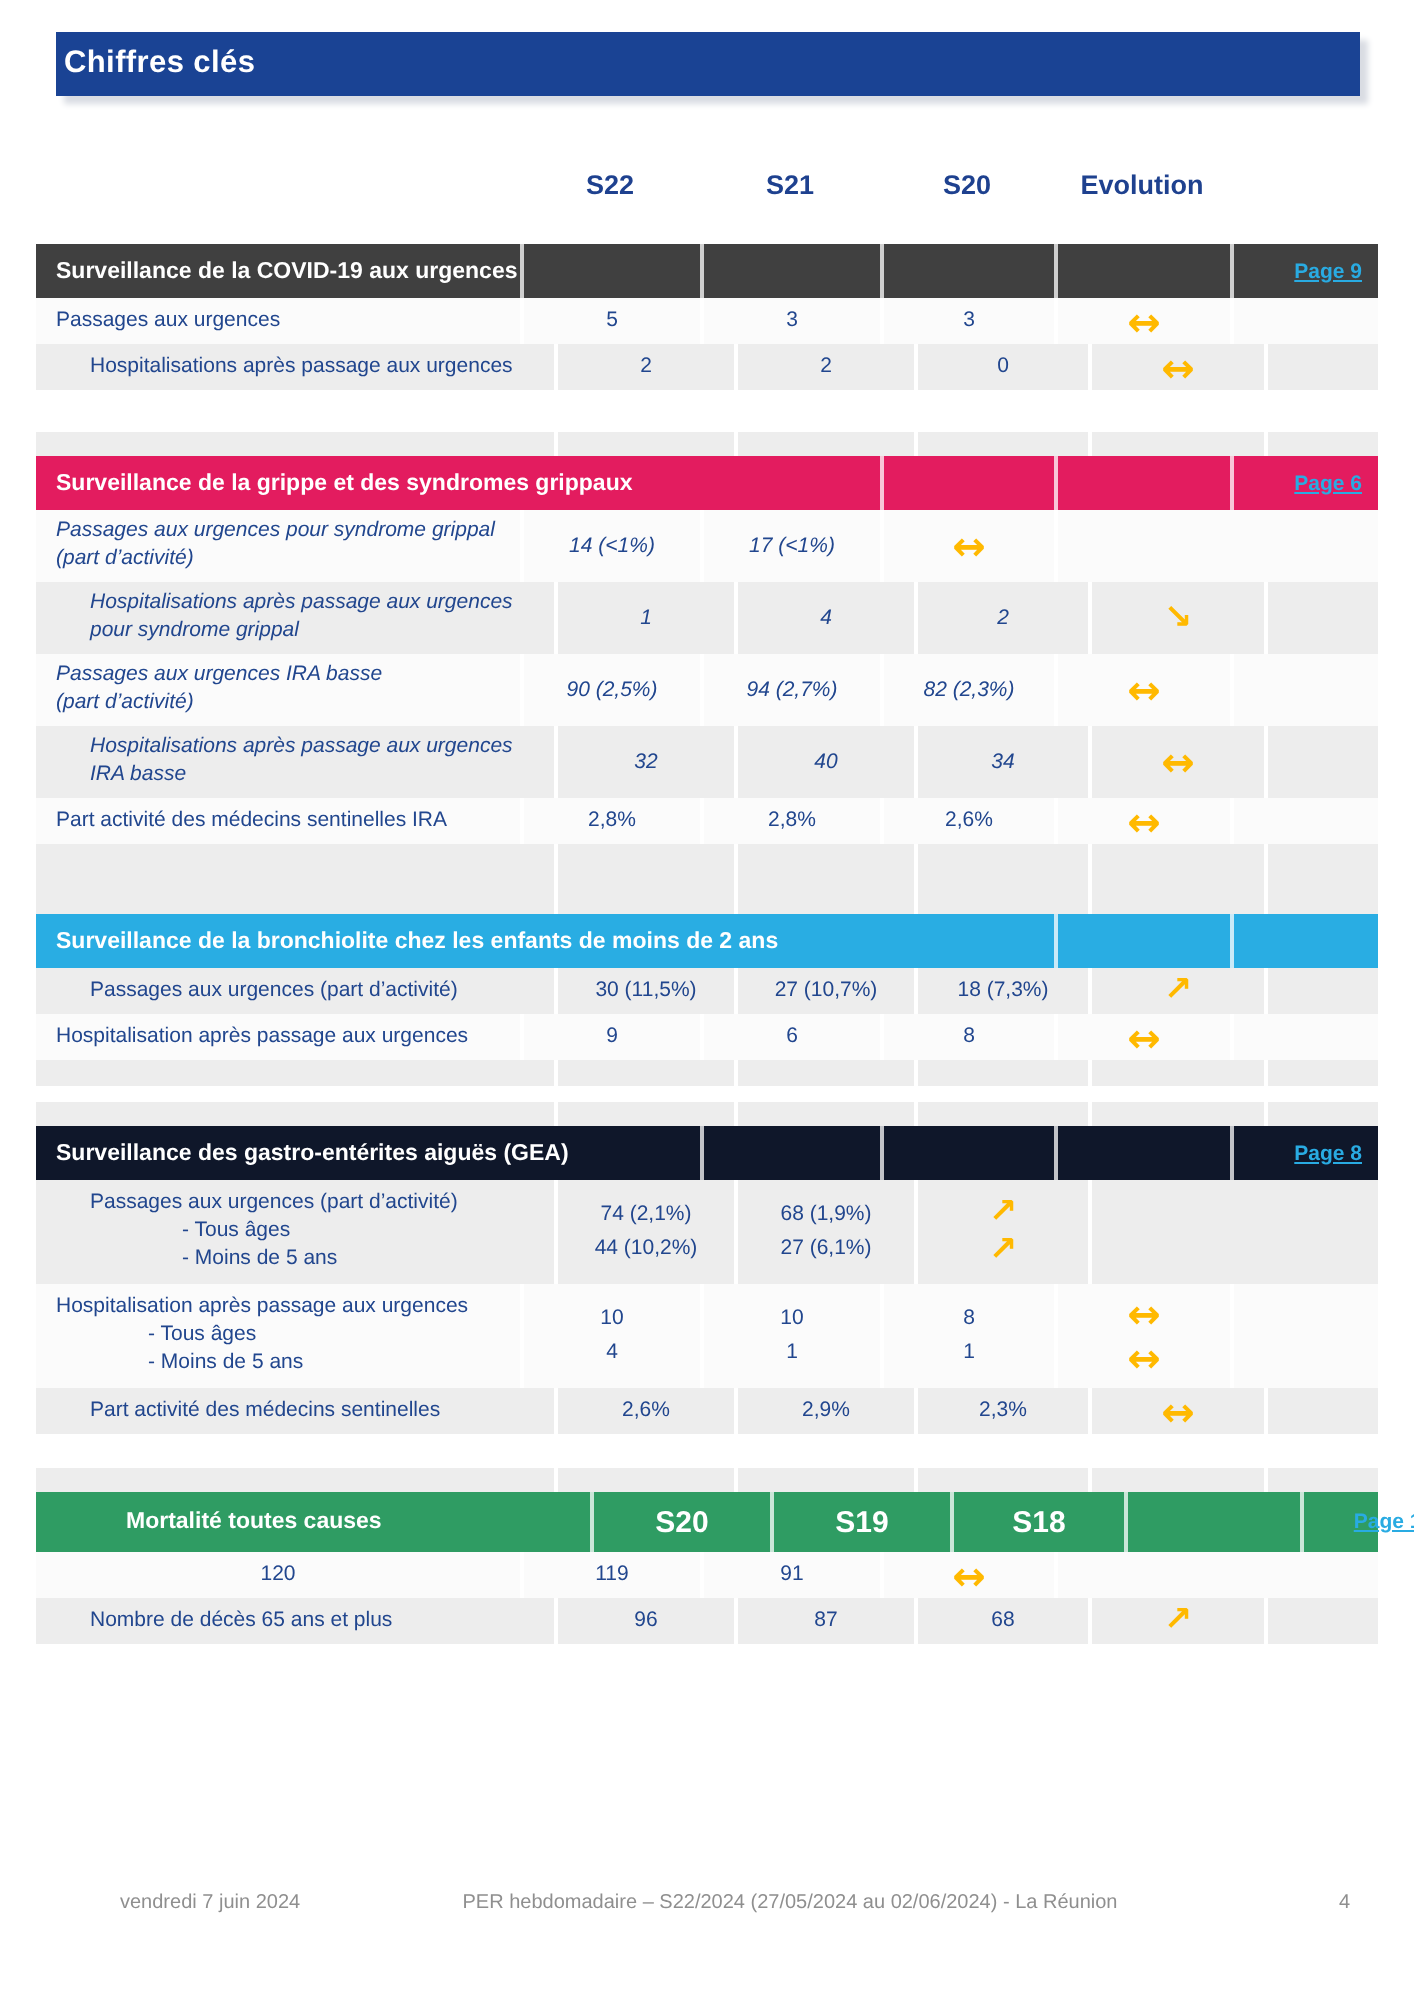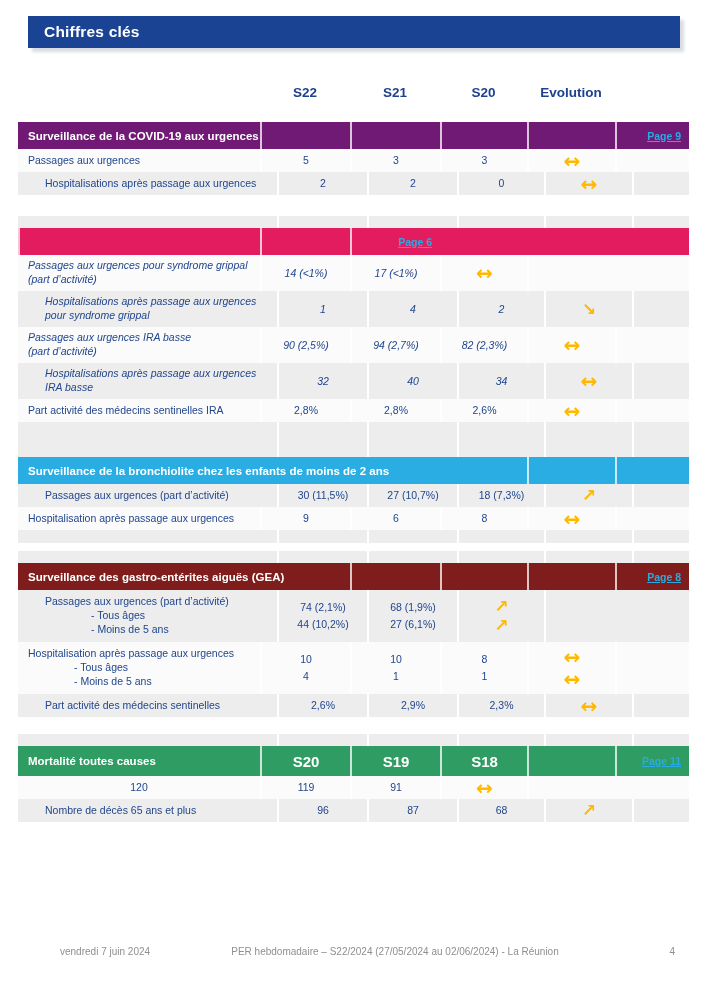--- a/index.html
+++ b/index.html
@@ -2,37 +2,37 @@
 <html><head>
 <meta charset="utf-8">
 <style>
   html,body{margin:0;padding:0;background:#fff;}
   .page{position:relative;width:707px;height:1000px;background:#ffffff;overflow:hidden;
         font-family:"Liberation Sans",sans-serif;color:#21468e;}
 
   
   .banner{position:absolute;left:28px;top:16px;width:652px;height:32px;background:#1a4394;
           box-shadow:4px 4px 3px #d9dce3;display:flex;align-items:center;}
-  .banner span{color:#ffffff;font-weight:bold;font-size:15.5px;padding-left:16px;letter-spacing:.2px;}
+  .banner span{color:#ffffff;font-weight:bold;font-size:15.5px;padding-left:4px;letter-spacing:.2px;}
 
   
   .colhead{position:absolute;left:18px;top:85px;width:671px;display:grid;
            grid-template-columns:242px 90px 90px 87px 88px 74px;}
   .colhead div{text-align:center;font-weight:bold;font-size:13.5px;color:#1e418f;}
 
   
   .tbl{position:absolute;left:18px;top:122px;width:671px;}
   .grid6{display:grid;grid-template-columns:242px 90px 90px 87px 88px 74px;}
   .strip{height:12px;}
   .strip>div{border-left:2px solid #fff;}
   .strip>div:first-child{border-left:none;}
   .gapper{background:#fff;}
 
   .sec-head{height:27px;align-items:center;}
-  .sec-head.tall{height:30px;}
+  .sec-head.tall{height:30px;padding-left:35px;}
   .sec-head .t{color:#fff;font-weight:bold;font-size:11.5px;padding-left:10px;white-space:nowrap;}
   .sec-head .c{border-left:2px solid rgba(255,255,255,.75);height:100%;display:flex;
                align-items:center;justify-content:center;}
   .sec-head .wk{color:#fff;font-weight:bold;font-size:15px;}
   .pagelink{color:#29ABE2;font-weight:bold;font-size:10.5px;text-decoration:underline;
             width:100%;text-align:right;padding-right:8px;box-sizing:border-box;cursor:pointer;}
 
   .row{align-items:center;}
   .row.l1{height:23px;}
   .row.l2{height:36px;font-style:italic;}
@@ -70,21 +70,21 @@
   <div class="colhead">
     <div></div>
     <div>S22</div>
     <div>S21</div>
     <div>S20</div>
     <div>Evolution</div>
     <div></div>
   </div>
 
   <div class="tbl" id="table">
-      <div class="grid6 sec-head" style="background: #701a75;">
+      <div class="grid6 sec-head" style="background: #404040;">
         <span class="t" style="grid-column: 1 / span 1;">Surveillance de la COVID-19 aux urgences</span>
         <div class="c"></div>
         <div class="c"></div>
         <div class="c"></div>
         <div class="c"></div>
         <div class="c">
           <span class="pagelink">Page 9</span>
         </div>
       </div>
       <div class="grid6 row l1 light">
@@ -134,20 +134,21 @@
       <div class="gapper" style="height: 7px;"></div>
       <div class="grid6 strip dark" style="height: 12px;">
         <div></div>
         <div></div>
         <div></div>
         <div></div>
         <div></div>
         <div></div>
       </div>
       <div class="grid6 sec-head" style="background: rgb(227, 28, 95);">
+        <span class="t" style="grid-column: 1 / span 3;">Surveillance de la grippe et des syndromes grippaux</span>
         <div class="c"></div>
         <div class="c"></div>
         <div class="c">
           <span class="pagelink">Page 6</span>
         </div>
       </div>
       <div class="grid6 row l2 light">
         <div class="lab">
           <div>Passages aux urgences pour syndrome grippal</div>
           <div>(part d’activité)</div>
@@ -305,21 +306,21 @@
       </div>
       <div class="gapper" style="height: 8px;"></div>
       <div class="grid6 strip dark" style="height: 12px;">
         <div></div>
         <div></div>
         <div></div>
         <div></div>
         <div></div>
         <div></div>
       </div>
-      <div class="grid6 sec-head" style="background: #7f1d1d;">
+      <div class="grid6 sec-head" style="background: #0f172a;">
         <span class="t" style="grid-column: 1 / span 2;">Surveillance des gastro-entérites aiguës (GEA)</span>
         <div class="c"></div>
         <div class="c"></div>
         <div class="c"></div>
         <div class="c">
           <span class="pagelink">Page 8</span>
         </div>
       </div>
       <div class="grid6 row l3 dark">
         <div class="lab">

